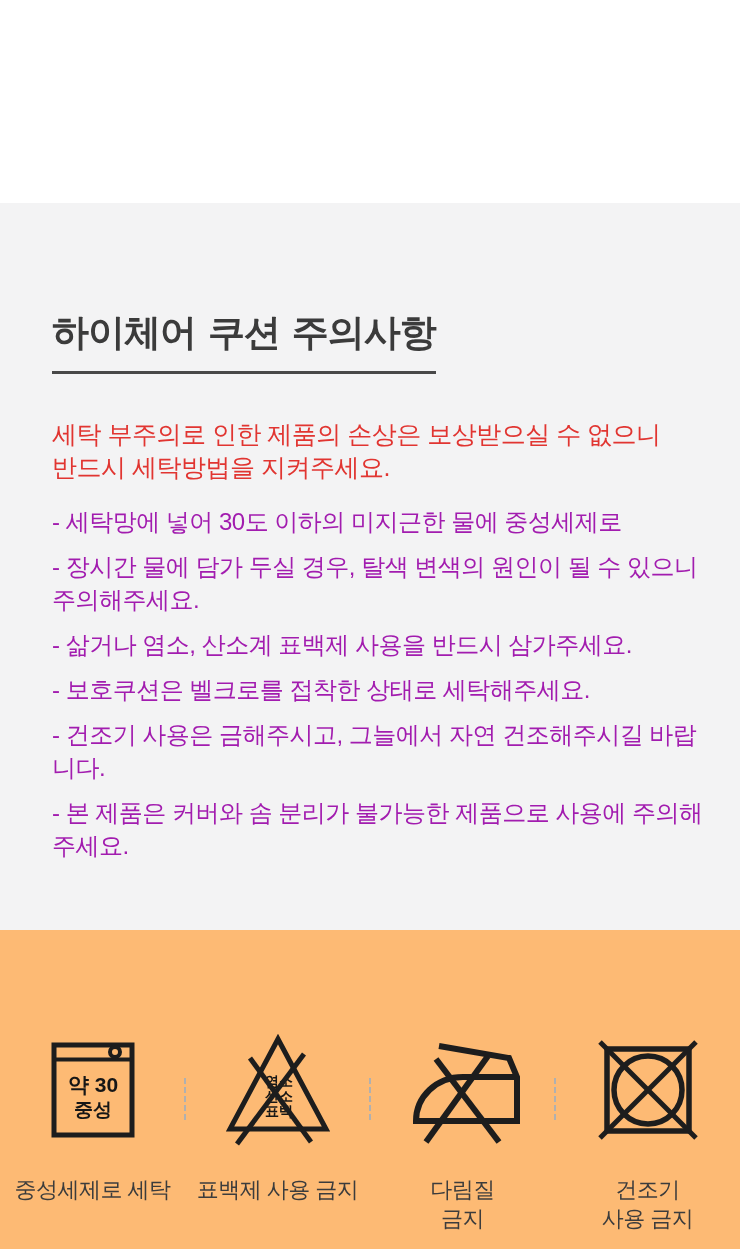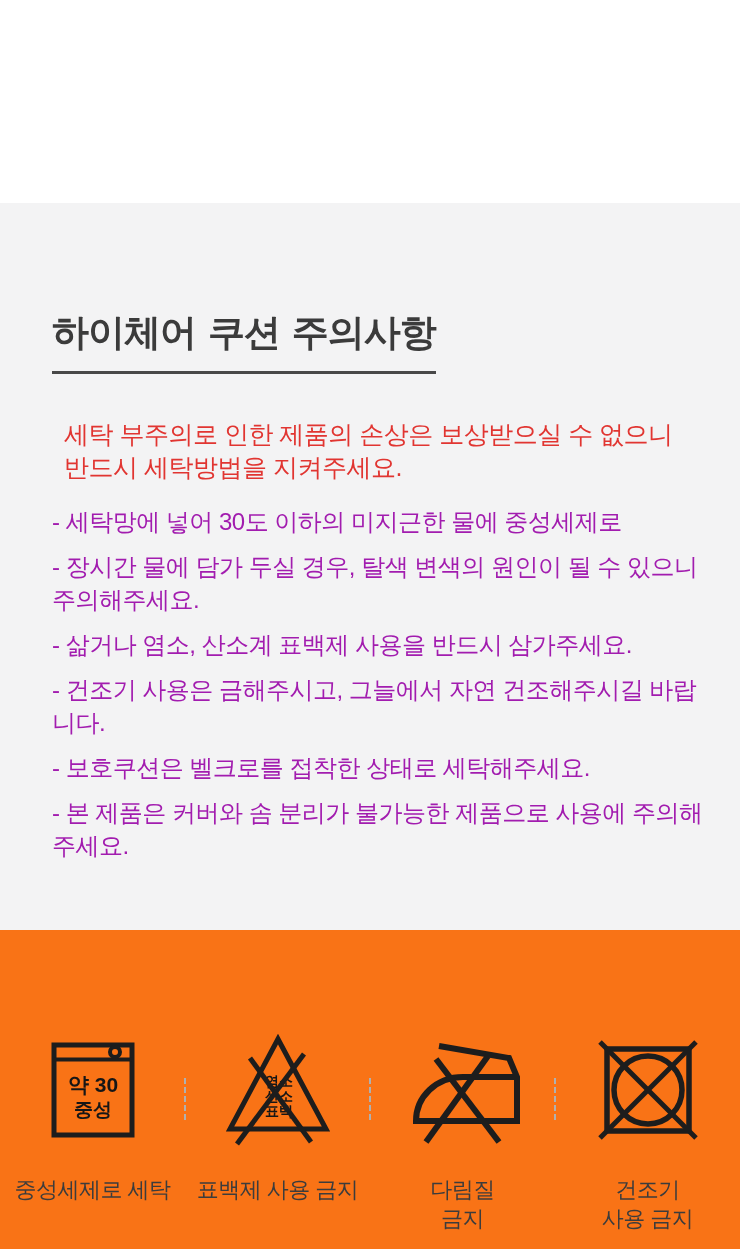--- a/index.html
+++ b/index.html
@@ -26,31 +26,31 @@
     font-size: 37px; font-weight: 600;
     color: #3b3b3b; letter-spacing: -1px;
     padding-bottom: 13px;
     border-bottom: 3px solid #484848;
   }
   .warning {
     margin: 44px 0 0 0;
     font-size: 25px; line-height: 33px;
     color: #e13531; letter-spacing: -0.5px;
   }
-  .warning .wline { display: block; margin-left: 12px; }
+  .warning .wline { display: block; }
   .items { margin-top: 21px; }
   .item {
     font-size: 24px; line-height: 33px;
     color: #a21caf; letter-spacing: -0.5px;
     margin-bottom: 12px;
   }
   .item div { display: block; }
 
   
-  .care { position: absolute; top: 930px; left: 0; width: 740px; height: 319px; background: #f97316; }
+  .care { position: absolute; top: 930px; left: 0; width: 740px; height: 319px; background: #fdba74; }
   .care-row { display: flex; padding-top: 108px; }
   .care-col { width: 185px; display: flex; flex-direction: column; align-items: center; }
   .icon-box { height: 104px; display: flex; align-items: center; justify-content: center; }
   .care-label { margin-top: 33px; text-align: center; font-size: 22px; line-height: 29px; color: #3c3c3c; letter-spacing: -0.5px; }
   .care-label span { display: block; }
   .vdivider {
     position: absolute; top: 148px; height: 42px; width: 0;
     border-left: 2px dashed #b0b0b0;
   }
   .vd1 { left: 184px; } .vd2 { left: 369px; } .vd3 { left: 554px; }
@@ -77,24 +77,24 @@
         <div>-  세탁망에 넣어 30도 이하의 미지근한 물에 중성세제로</div>
       </div>
       <div class="item">
         <div>- 장시간 물에 담가 두실 경우, 탈색 변색의 원인이 될 수 있으니</div>
         <div>주의해주세요.</div>
       </div>
       <div class="item">
         <div>- 삶거나 염소, 산소계 표백제 사용을 반드시 삼가주세요.</div>
       </div>
       <div class="item">
-        <div>- 건조기 사용은 금해주시고, 그늘에서 자연 건조해주시길 바랍니다.</div>
+        <div>- 보호쿠션은 벨크로를 접착한 상태로 세탁해주세요.</div>
       </div>
       <div class="item">
-        <div>- 보호쿠션은 벨크로를 접착한 상태로 세탁해주세요.</div>
+        <div>- 건조기 사용은 금해주시고, 그늘에서 자연 건조해주시길 바랍니다.</div>
       </div>
       <div class="item">
         <div>- 본 제품은 커버와 솜 분리가 불가능한 제품으로 사용에 주의해주세요.</div>
       </div>
     </div>
   </section>
 
   <section class="care">
     <div class="care-row">
 

